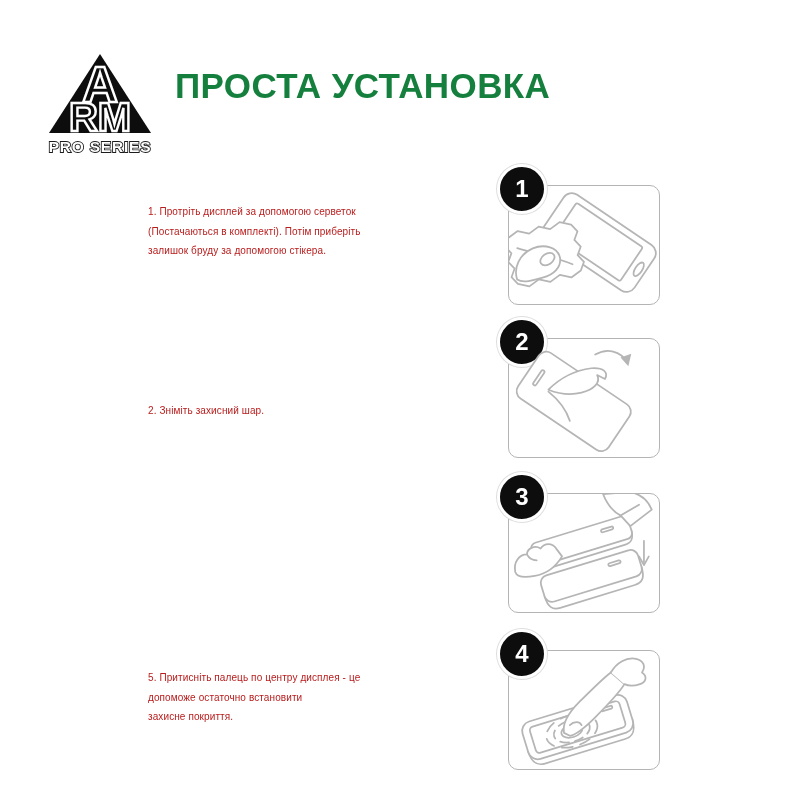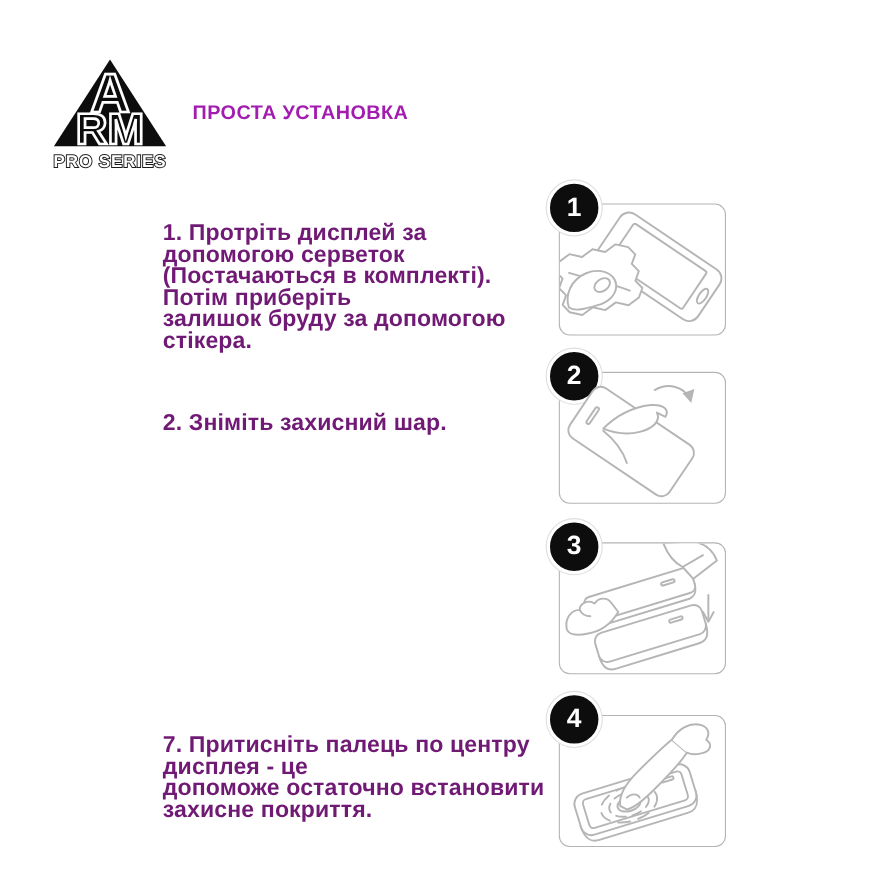--- a/index.html
+++ b/index.html
@@ -2,31 +2,31 @@
 <html><head>
 <meta charset="utf-8">
 <style>
   html,body { margin:0; padding:0; background:#ffffff; }
   .page {
     position:relative; width:800px; height:800px; background:#ffffff;
     font-family:"Liberation Sans","DejaVu Sans",sans-serif; overflow:hidden;
   }
   .logo { position:absolute; left:44px; top:50px; width:112px; height:108px; }
   .page-title {
-    position:absolute; left:175px; top:88px;
-    font-size:18px; line-height:28px; font-weight:bold;
-    letter-spacing:0.4px; color:#a21caf; white-space:nowrap;
+    position:absolute; left:175px; top:72px;
+    font-size:35px; line-height:28px; font-weight:bold;
+    letter-spacing:0.4px; color:#15803d; white-space:nowrap;
   }
   .step-text {
     position:absolute; left:148px; width:356px;
-    font-size:21px; line-height:19.5px; color:#701a75;
-    white-space:pre-line; letter-spacing:0.1px;font-weight:bold;
+    font-size:10px; line-height:19.5px; color:#b91c1c;
+    white-space:pre-line; letter-spacing:0.1px;
   }
   .step-text.t1 { top:202px; }
-  .step-text.t2 { top:375px; }
+  .step-text.t2 { top:401px; }
   .step-text.t3 { top:517px; }
   .step-text.t4 { top:668px; }
   .panel {
     position:absolute; left:508px; width:152px; height:120px;
     box-sizing:border-box; border:1.5px solid #b4b4b4; border-radius:10px;
     background:#ffffff;
   }
   .panel.p1 { top:185px; }
   .panel.p2 { top:338px; }
   .panel.p3 { top:493px; }
@@ -52,21 +52,21 @@
     <text x="56" y="81" text-anchor="middle" font-size="40" font-weight="bold" fill="none" stroke="#ffffff" stroke-width="2.4">RM</text>
     <text x="56" y="102" text-anchor="middle" font-size="15.5" font-weight="bold" letter-spacing="0.8" fill="#ffffff" stroke="#1c1c1c" stroke-width="1.8" paint-order="stroke">PRO SERIES</text>
   </svg>
 
   <div class="page-title">ПРОСТА УСТАНОВКА</div>
 
   <div class="step-text t1">1. Протріть дисплей за допомогою серветок
 (Постачаються в комплекті). Потім приберіть
 залишок бруду за допомогою стікера.</div>
   <div class="step-text t2">2. Зніміть захисний шар.</div>
-  <div class="step-text t4">7. Притисніть палець по центру дисплея - це
+  <div class="step-text t4">5. Притисніть палець по центру дисплея - це
 допоможе остаточно встановити
 захисне покриття.</div>
 
   <div class="panel p1">
     <div class="badge">1</div>
     <svg viewBox="0 0 152 120">
       <g class="art">
         <g transform="translate(92,58) rotate(-56)">
           <rect x="-28" y="-56" width="56" height="112" rx="10" fill="#ffffff"></rect>
           <rect x="-21" y="-42" width="42" height="82" rx="2"></rect>

